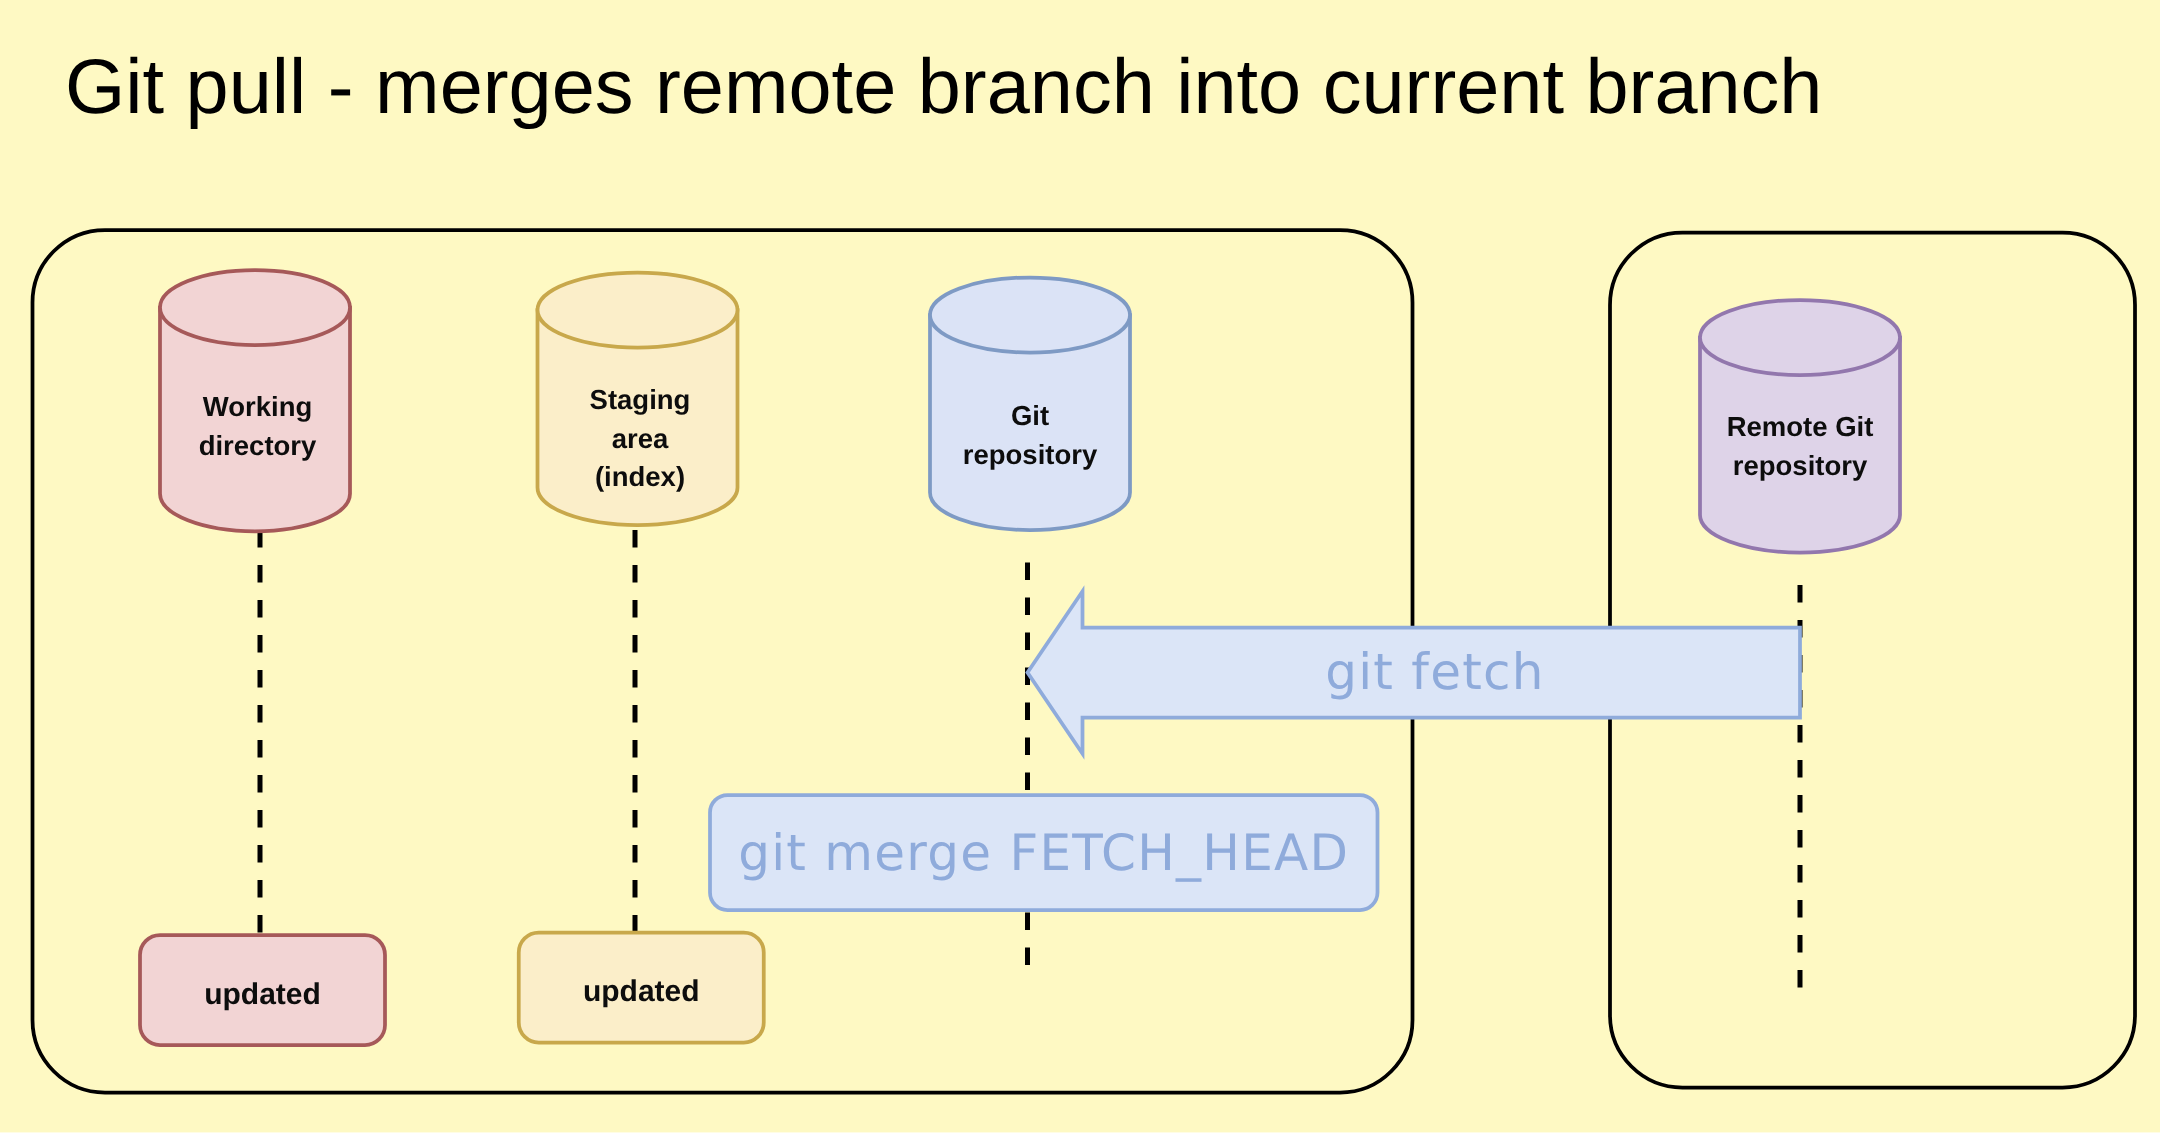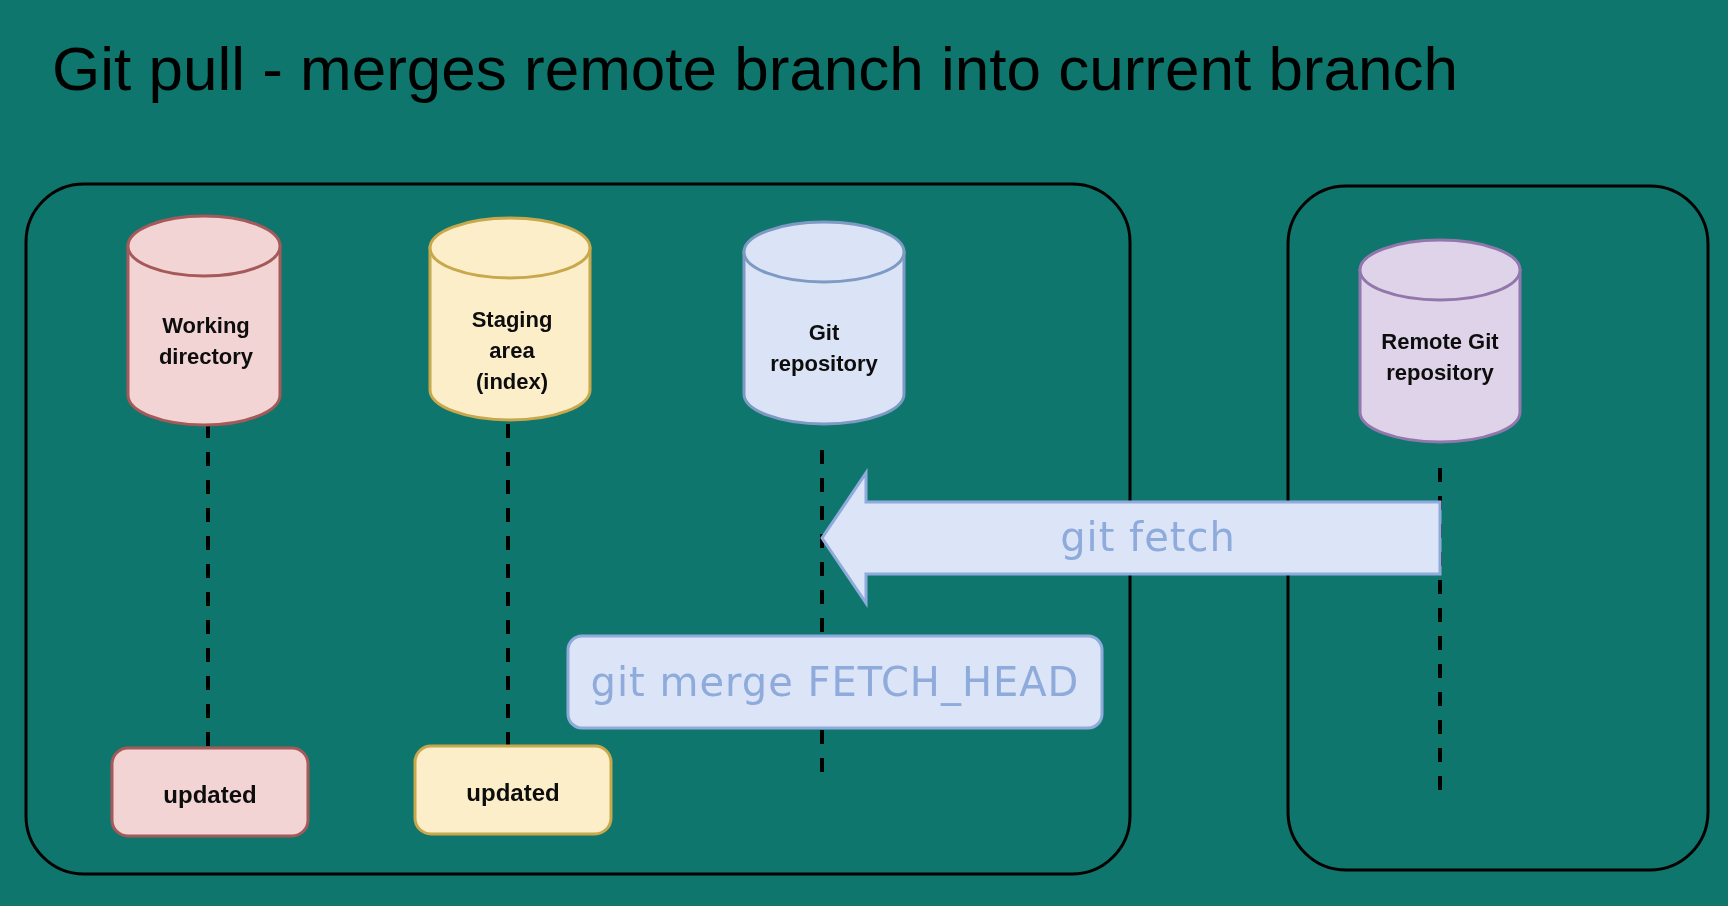--- a/index.html
+++ b/index.html
@@ -10,21 +10,21 @@
   body {
     width: 1728px;
     height: 906px;
     overflow: hidden;
     font-family: "Liberation Sans", sans-serif;
   }
   #stage {
     position: relative;
     width: 1728px;
     height: 906px;
-    background: #0f766e;
+    background: #fef9c3;
   }
   #diagram-svg {
     position: absolute;
     left: 0;
     top: 0;
     width: 1728px;
     height: 906px;
   }
   .title-text {
     font-family: "Liberation Sans", sans-serif;

